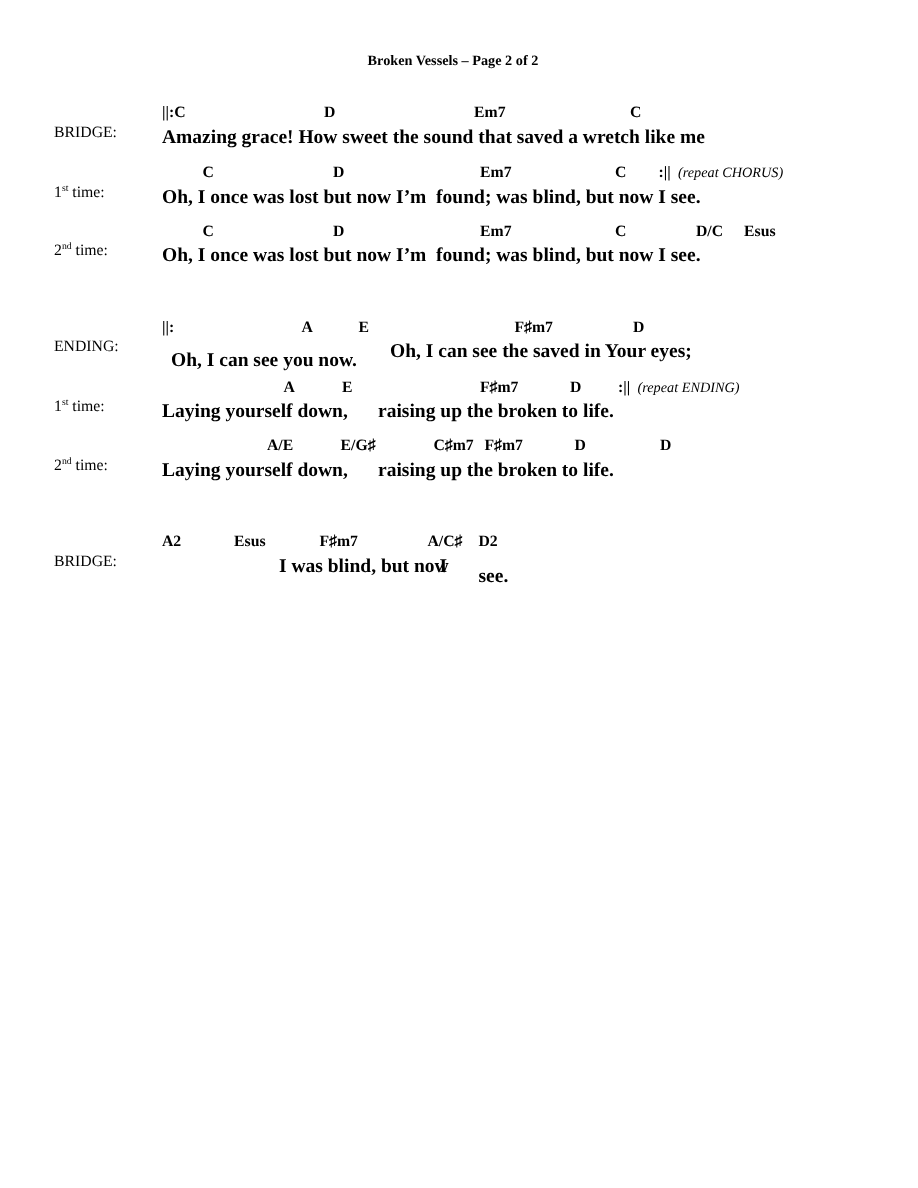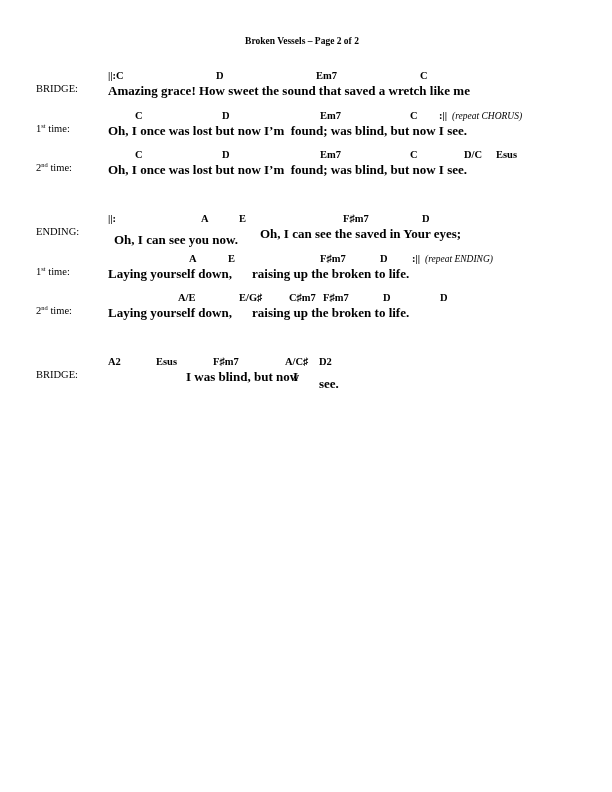--- a/index.html
+++ b/index.html
@@ -59,21 +59,21 @@
   <div class="chord" style="top:253px;left:228px">E</div>
   <div class="chord" style="top:253px;left:320px">F♯m7</div>
   <div class="chord" style="top:253px;left:380px">D</div>
   <div class="chord" style="top:253px;left:412px">:||</div>
   <div class="note" style="top:254px;left:425px">(repeat ENDING)</div>
   <div class="label" style="top:266px"><span>1</span><sup>st</sup><span> time:</span></div>
   <div class="lyric" style="top:266px;left:108px">Laying yourself down,</div>
   <div class="lyric" style="top:266px;left:252px">raising up the broken to life.</div>
 
   <div class="chord" style="top:292px;left:178px">A/E</div>
-  <div class="chord" style="top:292px;left:239px">E/G♯</div>
+  <div class="chord" style="top:292px;left:227px">E/G♯</div>
   <div class="chord" style="top:292px;left:289px">C♯m7</div>
   <div class="chord" style="top:292px;left:323px">F♯m7</div>
   <div class="chord" style="top:292px;left:383px">D</div>
   <div class="chord" style="top:292px;left:440px">D</div>
   <div class="label" style="top:305px"><span>2</span><sup>nd</sup><span> time:</span></div>
   <div class="lyric" style="top:305px;left:108px">Laying yourself down,</div>
   <div class="lyric" style="top:305px;left:252px">raising up the broken to life.</div>
 </div>
 
 <div>

